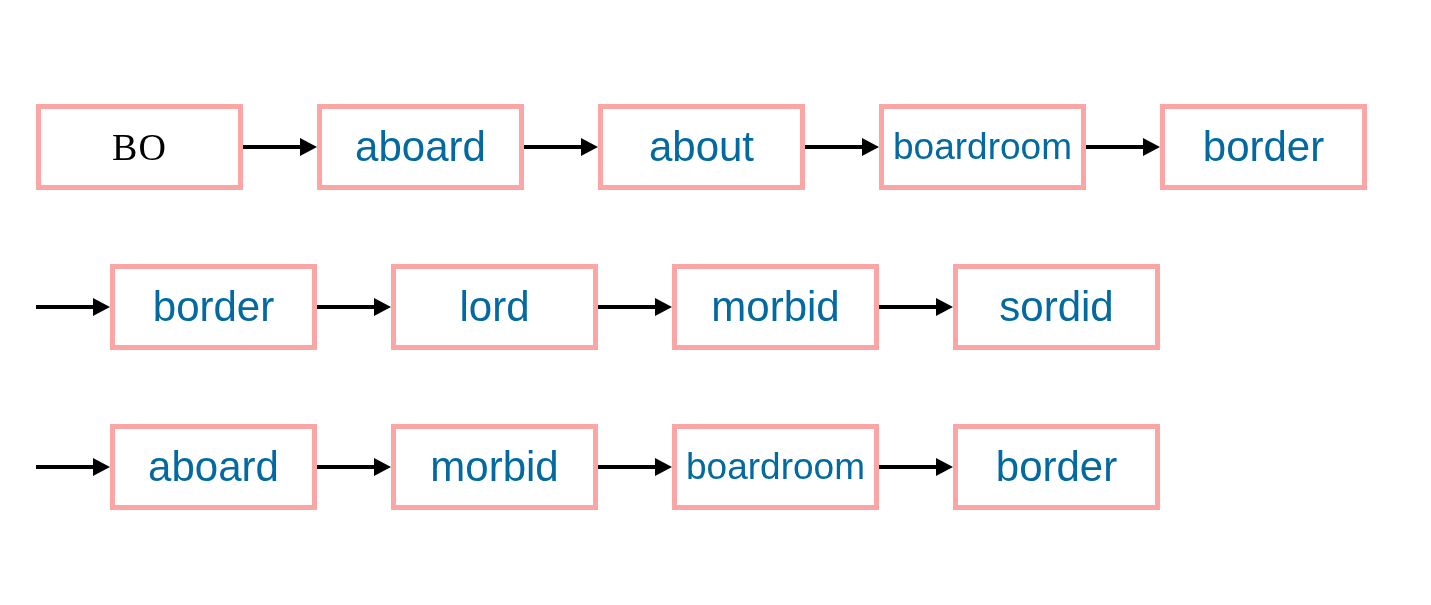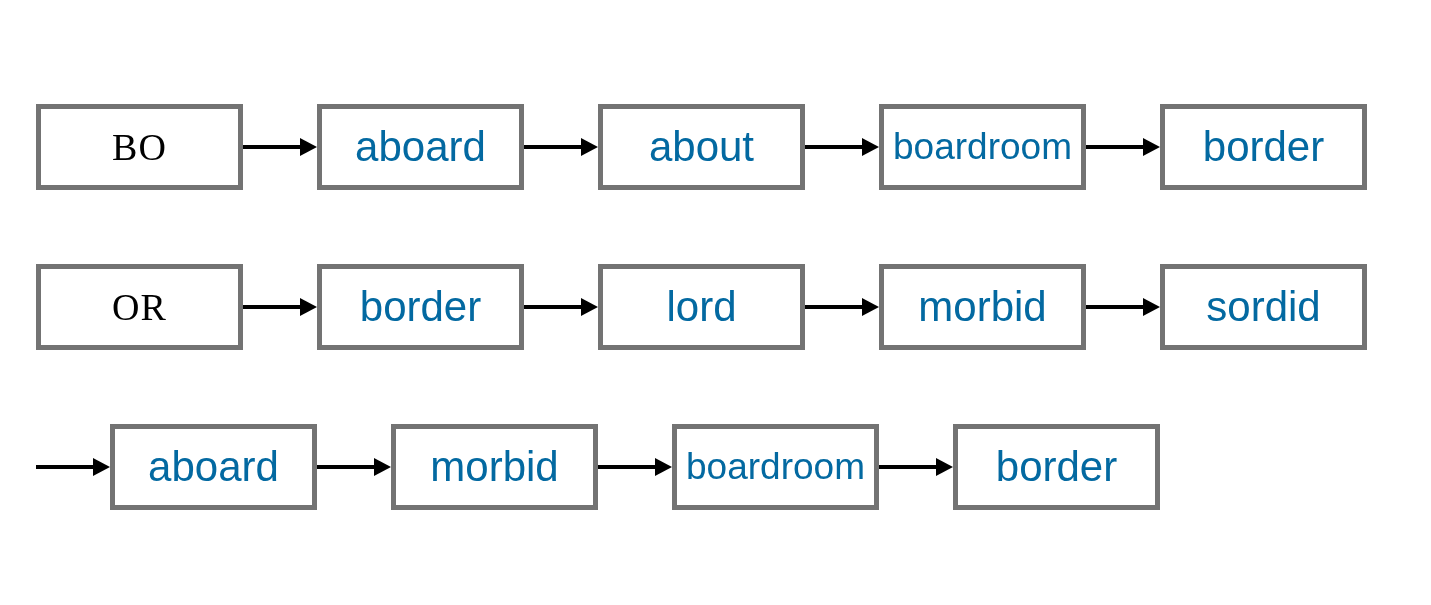--- a/index.html
+++ b/index.html
@@ -23,21 +23,21 @@
   .row {
     display: flex;
     align-items: center;
     height: 86px;
     margin-bottom: 74px;
   }
   .node {
     width: 207px;
     height: 86px;
     box-sizing: border-box;
-    border: 5px solid #737373;
+    border: 5px solid #fca5a5;
     background: #ffffff;
     display: flex;
     align-items: center;
     justify-content: center;
     flex: 0 0 auto;
     overflow: hidden;
   }
   .key-node span {
     font-family: "Liberation Serif", serif;
     font-size: 38px;
@@ -114,23 +114,20 @@
     <div class="arrow">
         <div class="shaft"></div>
         <div class="head"></div>
       </div>
     <div class="node word-node">
       <span class="word-label">border</span>
     </div>
   </div>
 
   <div class="row">
-    <div class="node key-node">
-      <span>OR</span>
-    </div>
     <div class="arrow">
         <div class="shaft"></div>
         <div class="head"></div>
       </div>
     <div class="node word-node">
       <span class="word-label">border</span>
     </div>
     <div class="arrow">
         <div class="shaft"></div>
         <div class="head"></div>

